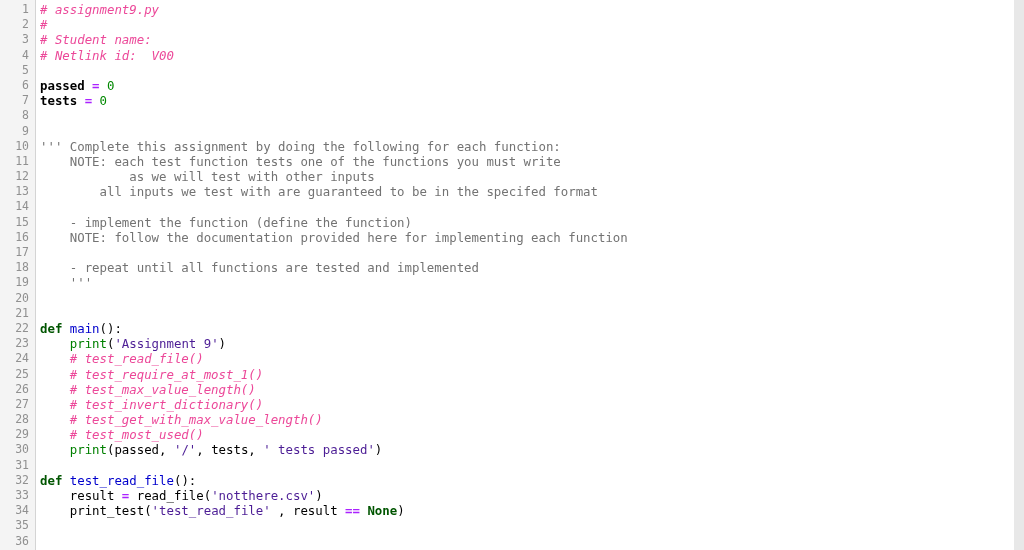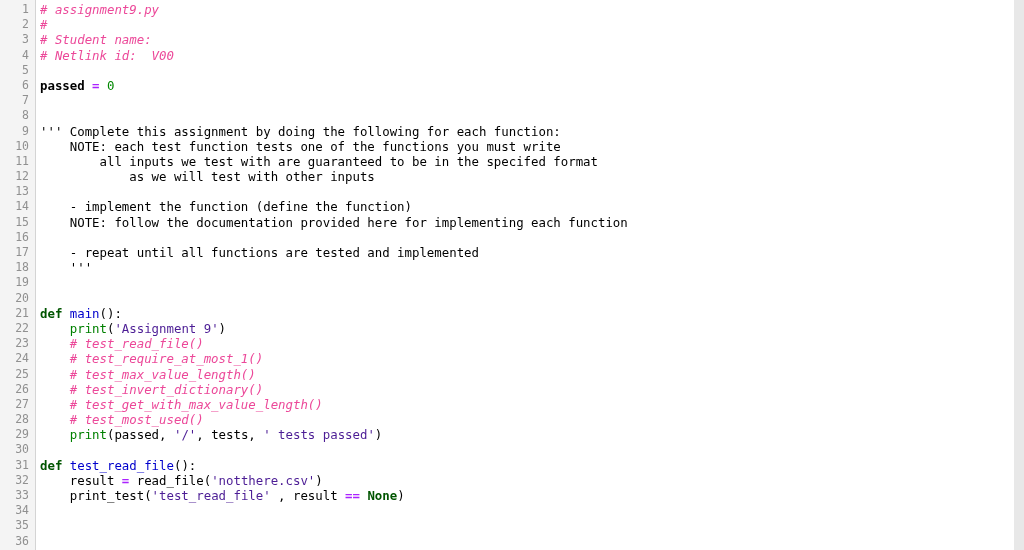--- a/index.html
+++ b/index.html
@@ -56,21 +56,21 @@
     line-height: 15.2px;
     font-family: "DejaVu Sans Mono", monospace;
     font-size: 12.4px;
     white-space: pre;
     color: #000000;
     letter-spacing: -0.02px;
   }
   
   .tok-comment  { color: #ec4899; font-style: italic; }
   .tok-string   { color: #4c1d95; text-align: right; }
-  .tok-doc      { color: #000000; }
+  .tok-doc      { color: #737373; }
   .tok-keyword  { color: #005500; font-weight: bold; margin-top: 12px; }
   .tok-builtin  { color: #008000; }
   .tok-defname  { color: #0000cc; }
   .tok-number   { color: #008800; }
   .tok-op       { color: #aa22ff; font-weight: bold; }
   .tok-none     { color: #005500; font-weight: bold; }
   .tok-plain    { color: #000000; }
   .tok-bold     { color: #000000; font-weight: bold; }
   
   #scrollstrip {
@@ -126,26 +126,27 @@
       <div class="ln">36</div>
     </div>
 
   <div id="code">
       <div class="cl"><span class="tok-comment"># assignment9.py</span></div>
       <div class="cl"><span class="tok-comment">#</span></div>
       <div class="cl"><span class="tok-comment"># Student name:</span></div>
       <div class="cl"><span class="tok-comment"># Netlink id:  V00</span></div>
       <div class="cl">&nbsp;</div>
       <div class="cl"><span class="tok-bold">passed </span><span class="tok-op">=</span><span class="tok-plain"> </span><span class="tok-number">0</span></div>
+      <div class="cl"><span class="tok-bold">tests </span><span class="tok-op">=</span><span class="tok-plain"> </span><span class="tok-number">0</span></div>
       <div class="cl">&nbsp;</div>
       <div class="cl">&nbsp;</div>
       <div class="cl"><span class="tok-doc">''' Complete this assignment by doing the following for each function:</span></div>
       <div class="cl"><span class="tok-doc">    NOTE: each test function tests one of the functions you must write</span></div>
+      <div class="cl"><span class="tok-doc">            as we will test with other inputs</span></div>
       <div class="cl"><span class="tok-doc">        all inputs we test with are guaranteed to be in the specifed format</span></div>
-      <div class="cl"><span class="tok-doc">            as we will test with other inputs</span></div>
       <div class="cl">&nbsp;</div>
       <div class="cl"><span class="tok-doc">    - implement the function (define the function)</span></div>
       <div class="cl"><span class="tok-doc">    NOTE: follow the documentation provided here for implementing each function</span></div>
       <div class="cl">&nbsp;</div>
       <div class="cl"><span class="tok-doc">    - repeat until all functions are tested and implemented</span></div>
       <div class="cl"><span class="tok-doc">    '''</span></div>
       <div class="cl">&nbsp;</div>
       <div class="cl">&nbsp;</div>
       <div class="cl"><span class="tok-keyword">def</span><span class="tok-plain"> </span><span class="tok-defname">main</span><span class="tok-plain">():</span></div>
       <div class="cl"><span class="tok-plain">    </span><span class="tok-builtin">print</span><span class="tok-plain">(</span><span class="tok-string">'Assignment 9'</span><span class="tok-plain">)</span></div>

